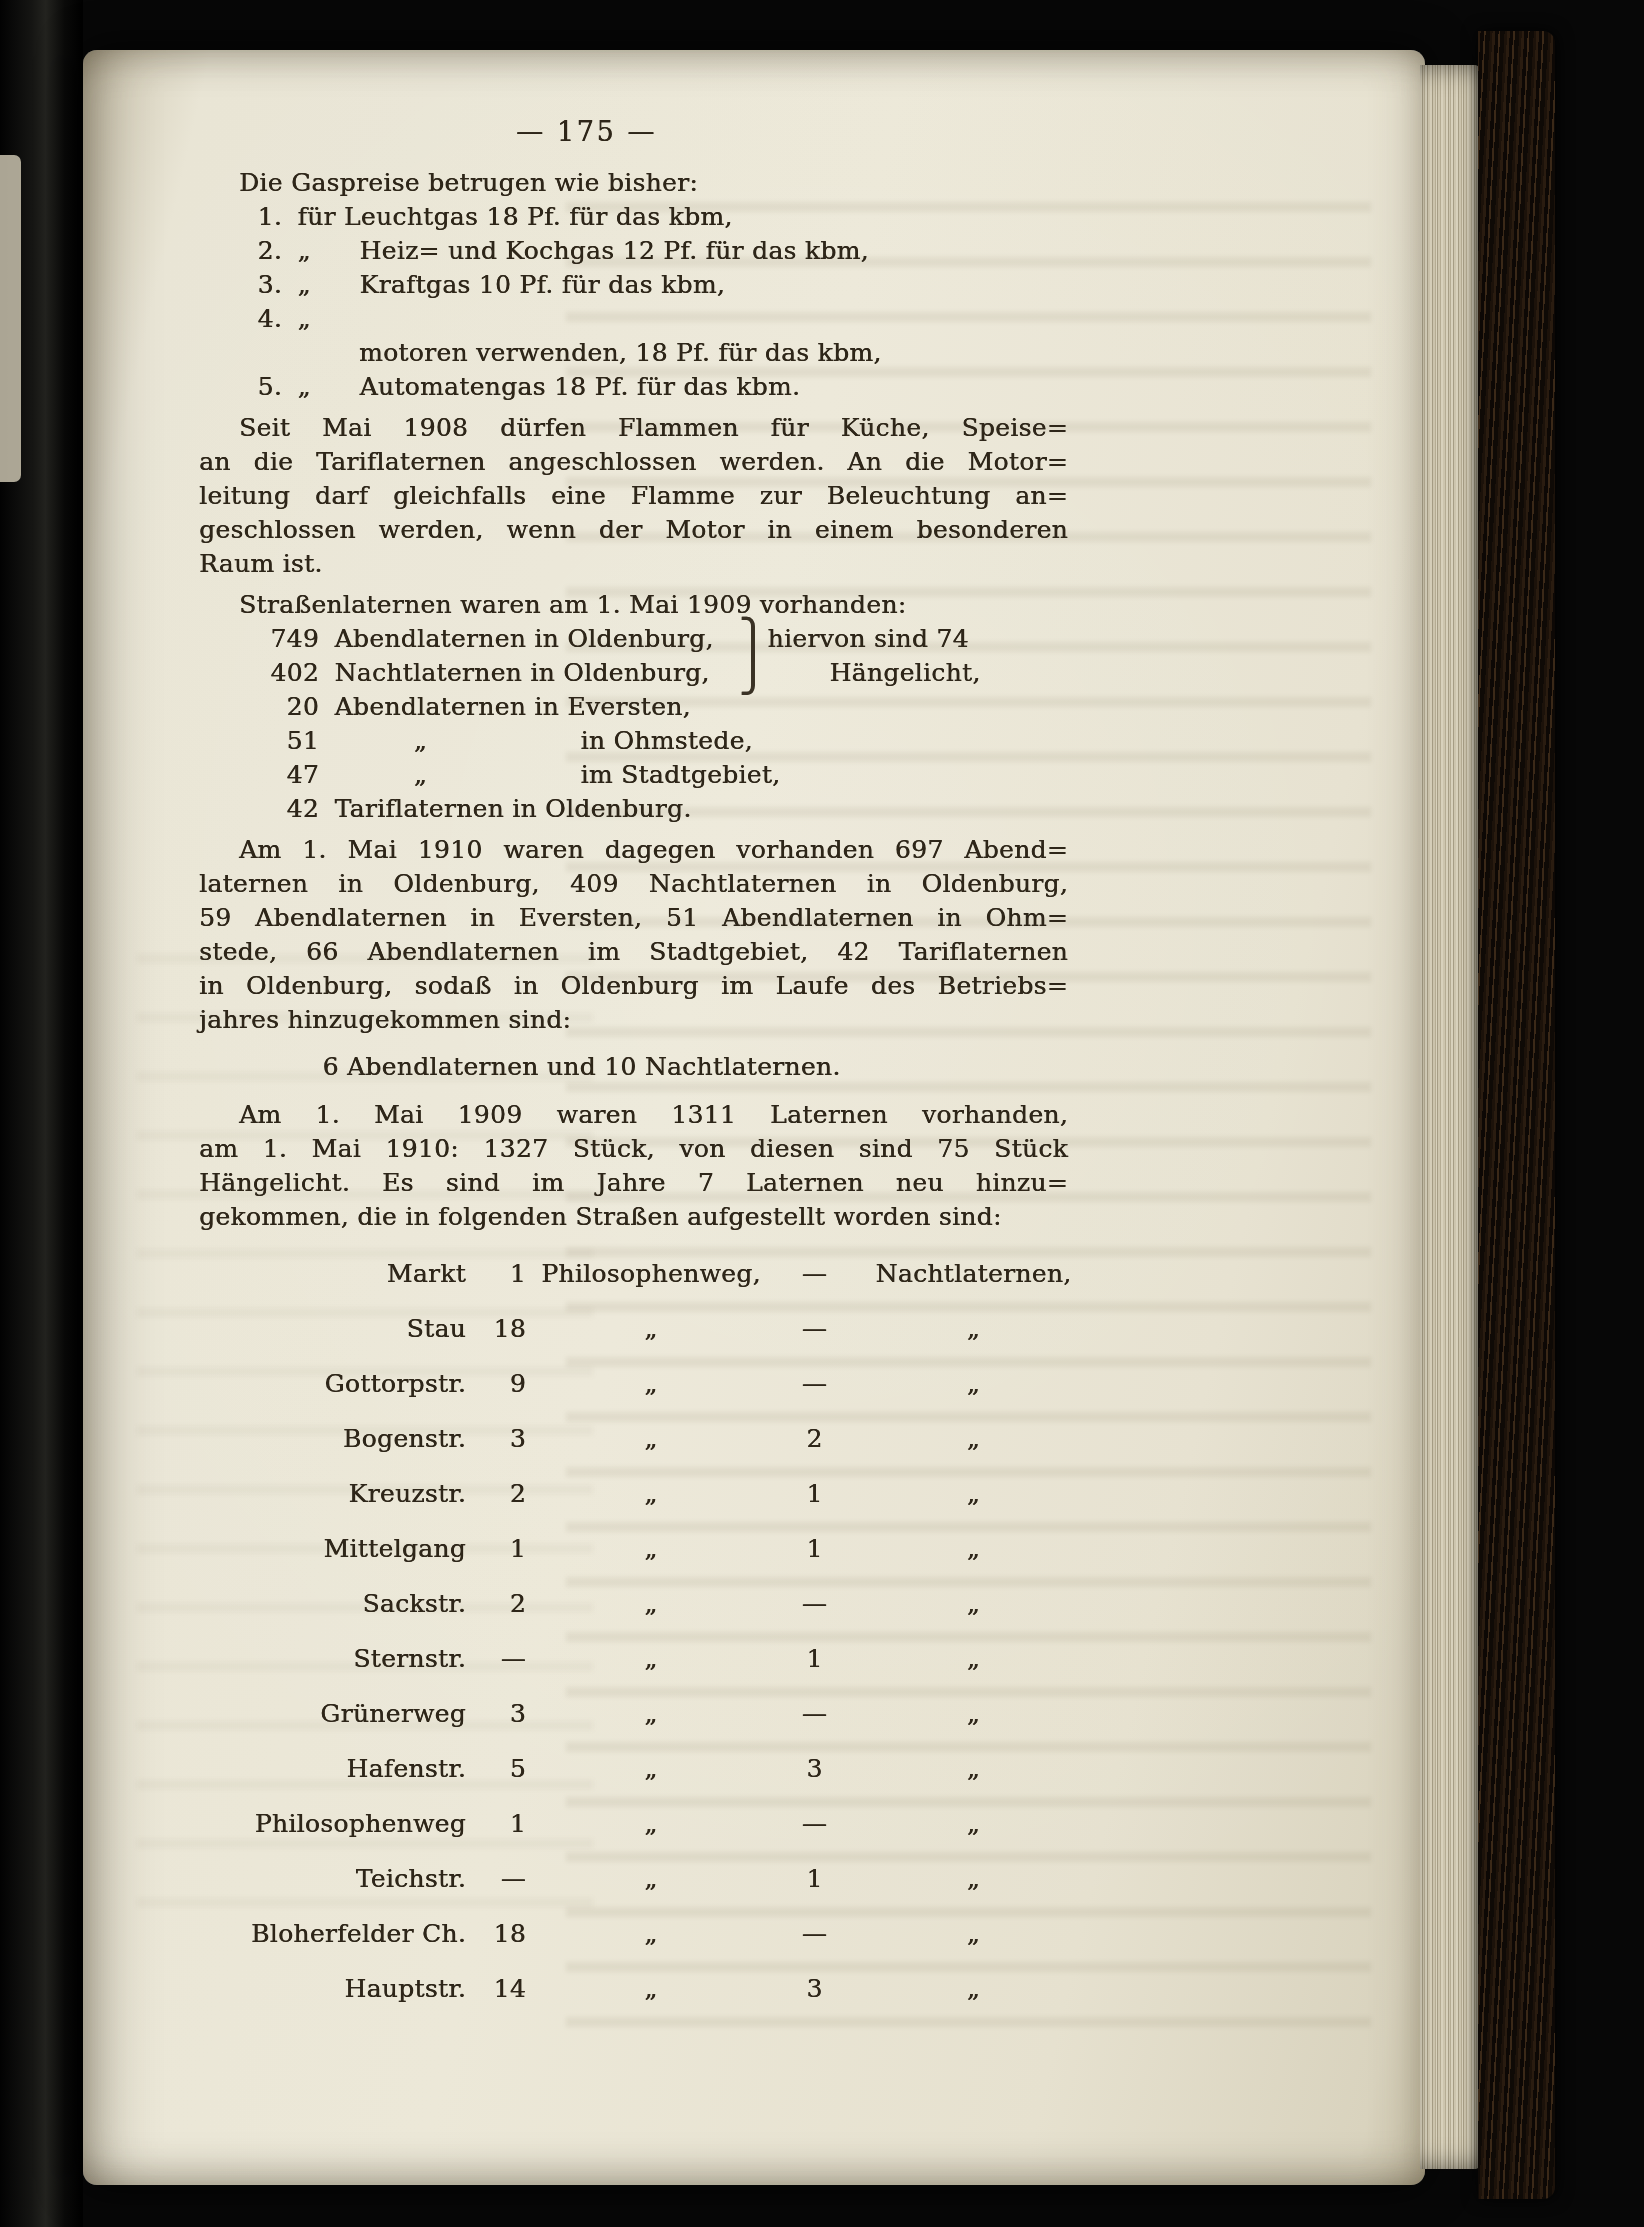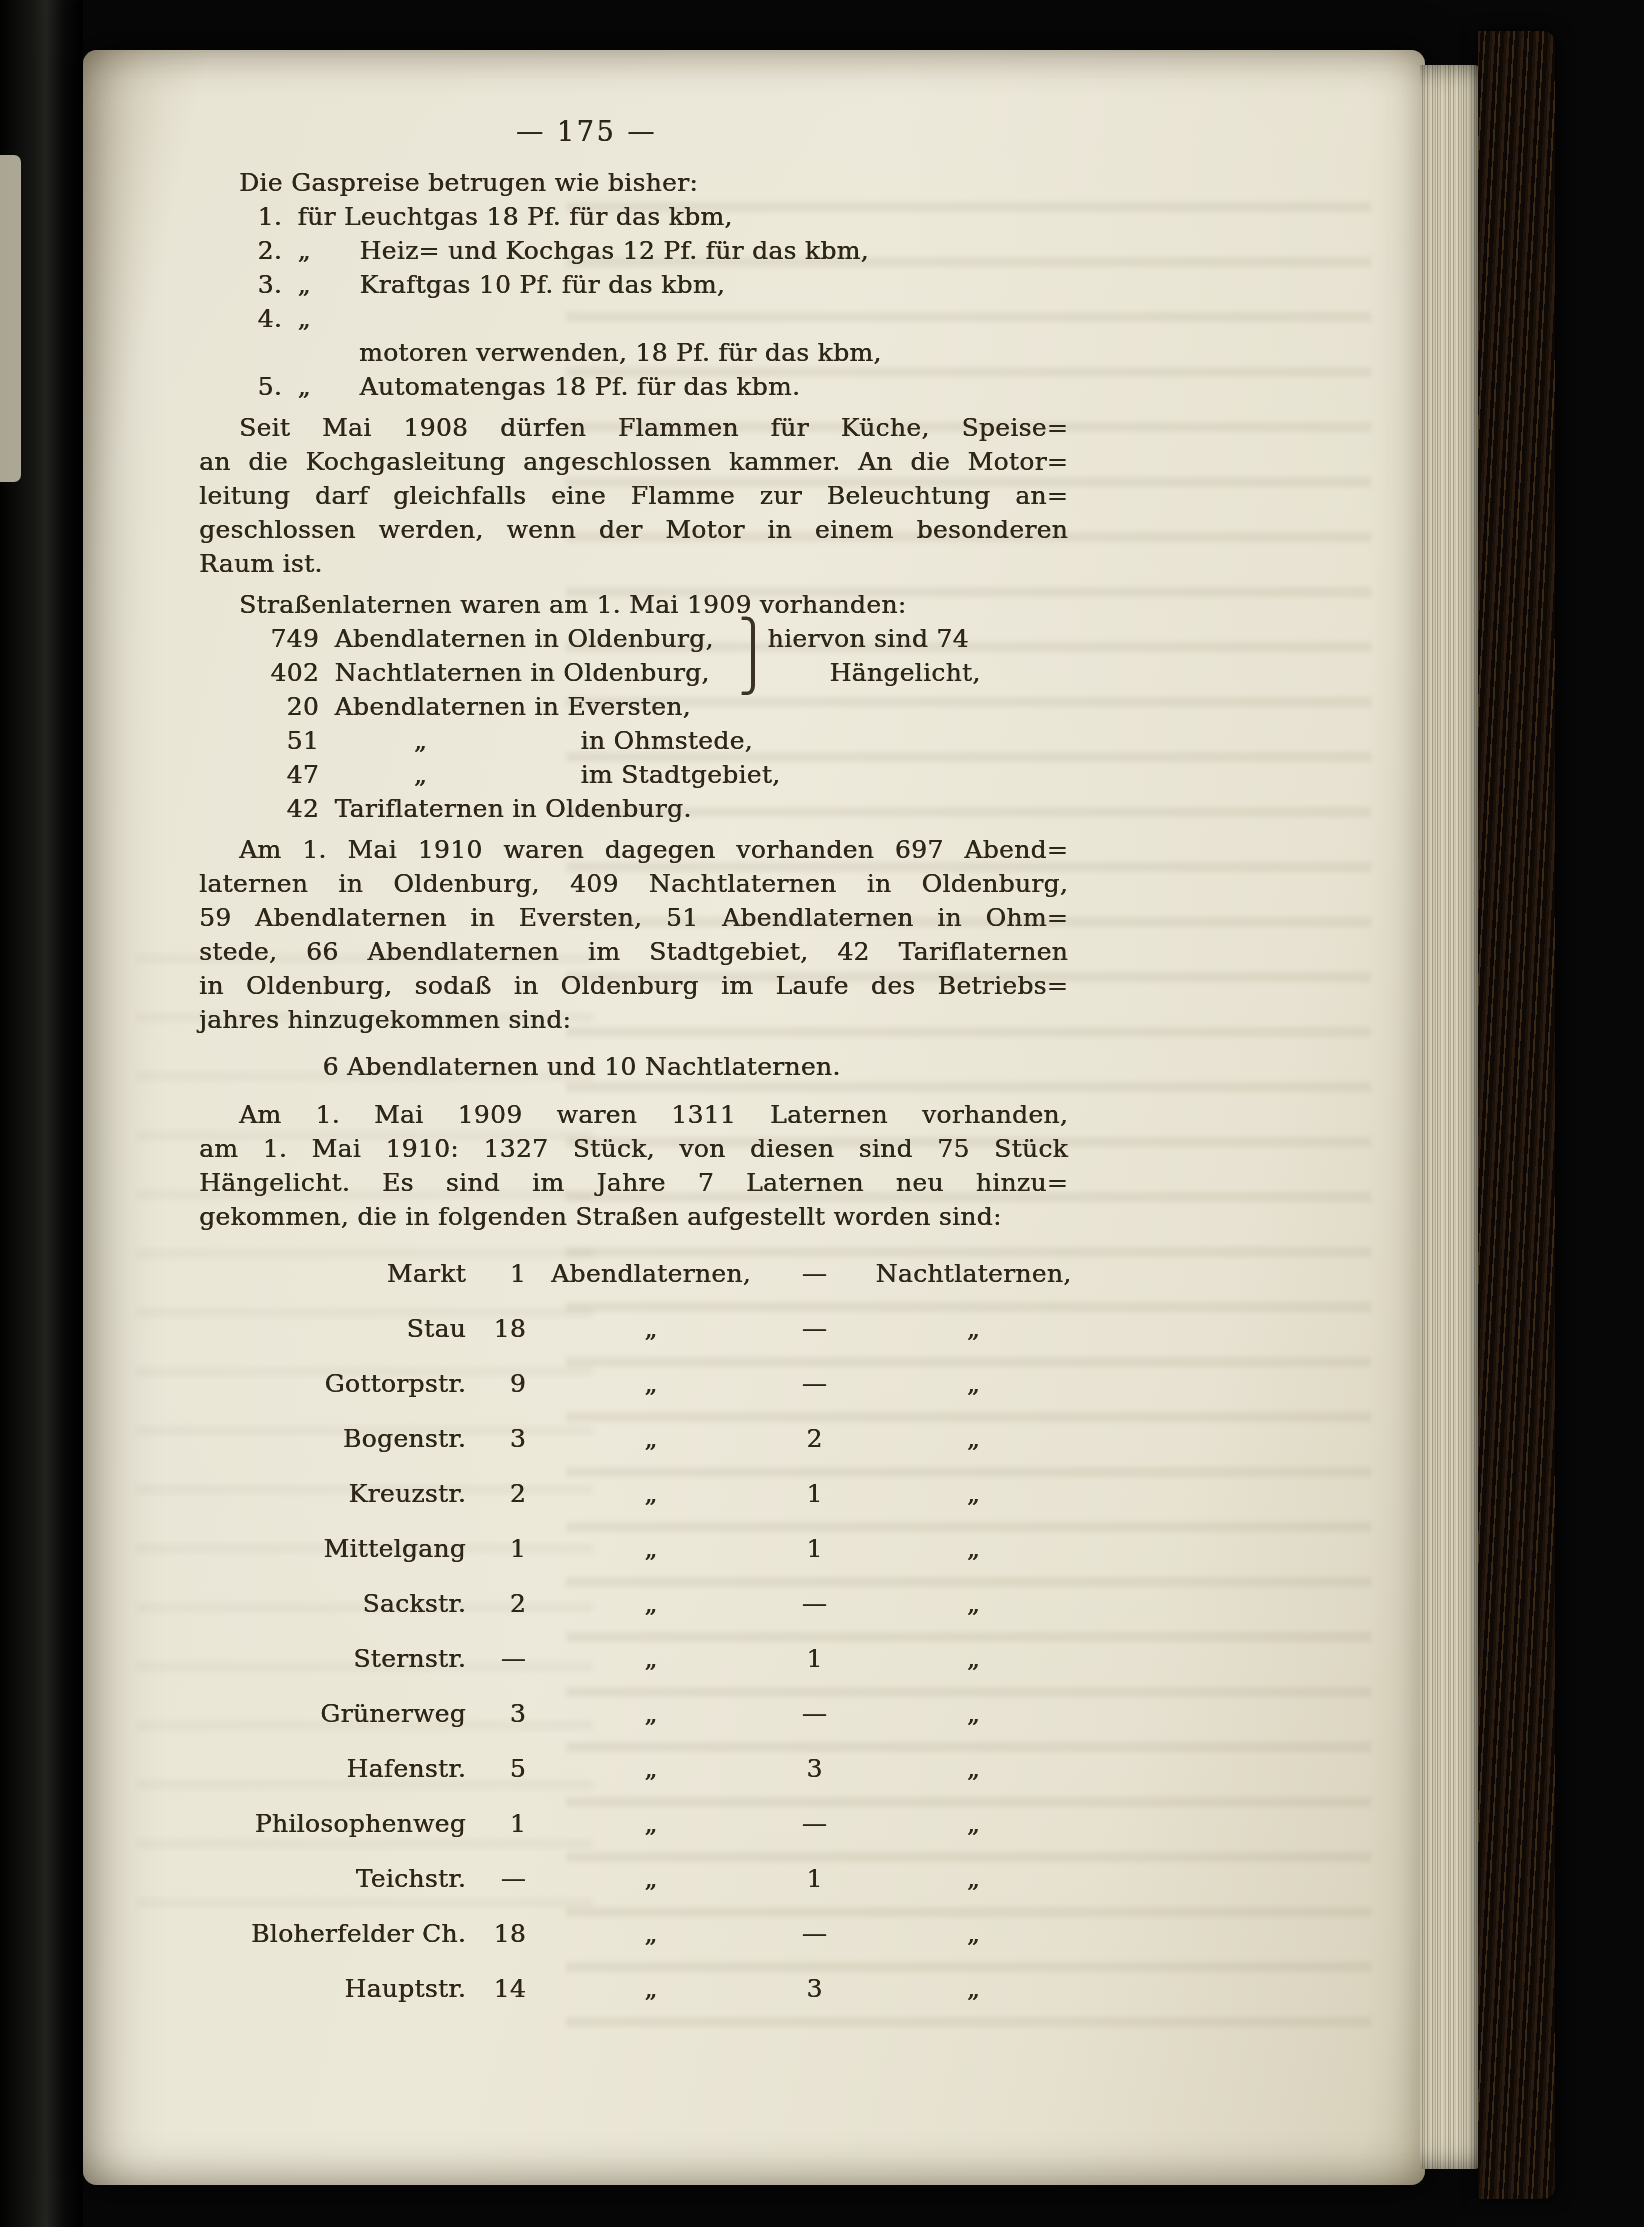--- a/index.html
+++ b/index.html
@@ -123,21 +123,21 @@
         <div class="gas-cont">motoren verwenden, 18 Pf. für das kbm,</div>
         <div class="gas-row">
           <span class="gas-num">5.</span>
           <span class="gas-ditto">„</span>
           <span class="gas-text">Automatengas 18 Pf. für das kbm.</span>
         </div>
       </div>
 
       <div class="para">
           <div class="line"><span>Seit Mai 1908 dürfen Flammen für Küche, Speise=</span></div>
-          <div class="line"><span>an die Kochgasleitung angeschlossen kammer. An die Motor=</span></div>
+          <div class="line"><span>an die Tariflaternen angeschlossen werden. An die Motor=</span></div>
           <div class="line"><span>leitung darf gleichfalls eine Flamme zur Beleuchtung an=</span></div>
           <div class="line"><span>geschlossen werden, wenn der Motor in einem besonderen</span></div>
           <div class="line"><span>Raum ist.</span></div>
         </div>
 
       <div class="line indent">Straßenlaternen waren am 1. Mai 1909 vorhanden:</div>
 
       <div class="lat-list">
         <div class="lat-row">
           <span class="lat-num">749</span>
@@ -186,21 +186,21 @@
           <div class="line"><span>Am 1. Mai 1909 waren 1311 Laternen vorhanden,</span></div>
           <div class="line"><span>am 1. Mai 1910: 1327 Stück, von diesen sind 75 Stück</span></div>
           <div class="line"><span>Hängelicht. Es sind im Jahre 7 Laternen neu hinzu=</span></div>
           <div class="line"><span>gekommen, die in folgenden Straßen aufgestellt worden sind:</span></div>
         </div>
 
       <div class="tbl">
           <div class="trow">
           <span class="tc street">Markt</span>
           <span class="tc v1">1</span>
-          <span class="tc u1">Abendlaternen,</span>
+          <span class="tc u1">Philosophenweg,</span>
           <span class="tc v2">—</span>
           <span class="tc u2">Nachtlaternen,</span>
         </div>
           <div class="trow">
           <span class="tc street">Stau</span>
           <span class="tc v1">18</span>
           <span class="tc u1">„</span>
           <span class="tc v2">—</span>
           <span class="tc u2">„</span>
         </div>

